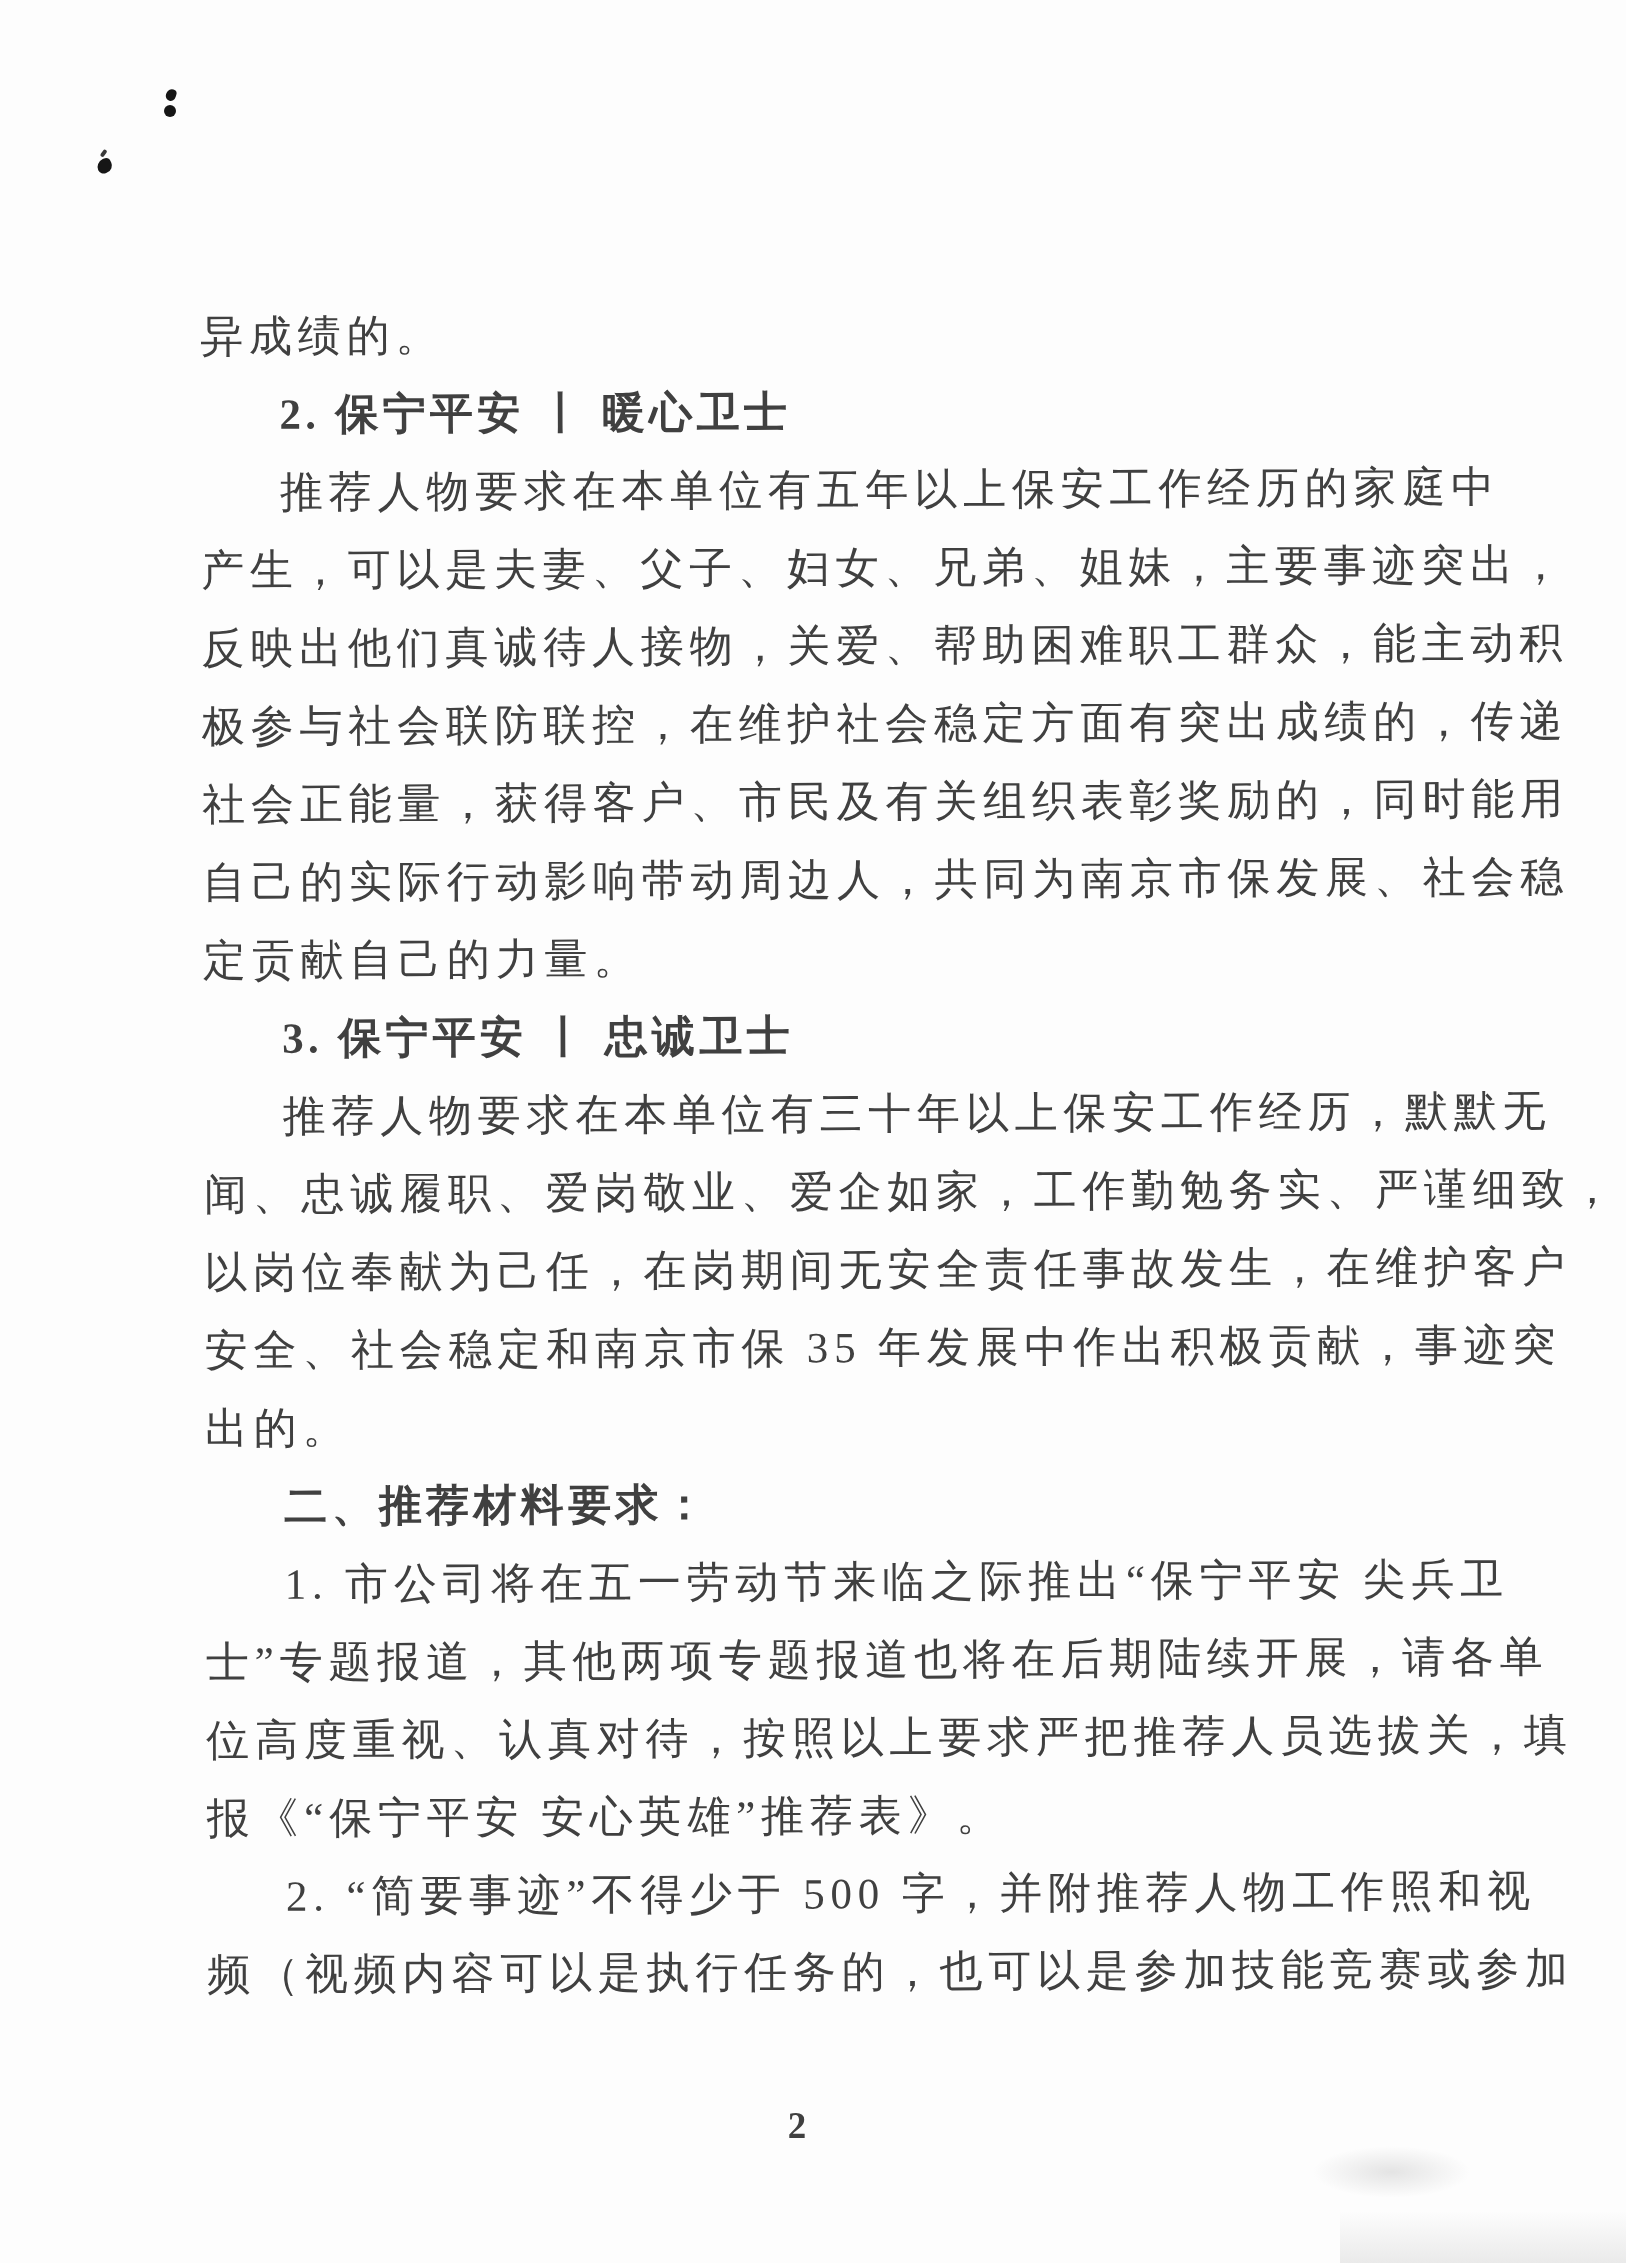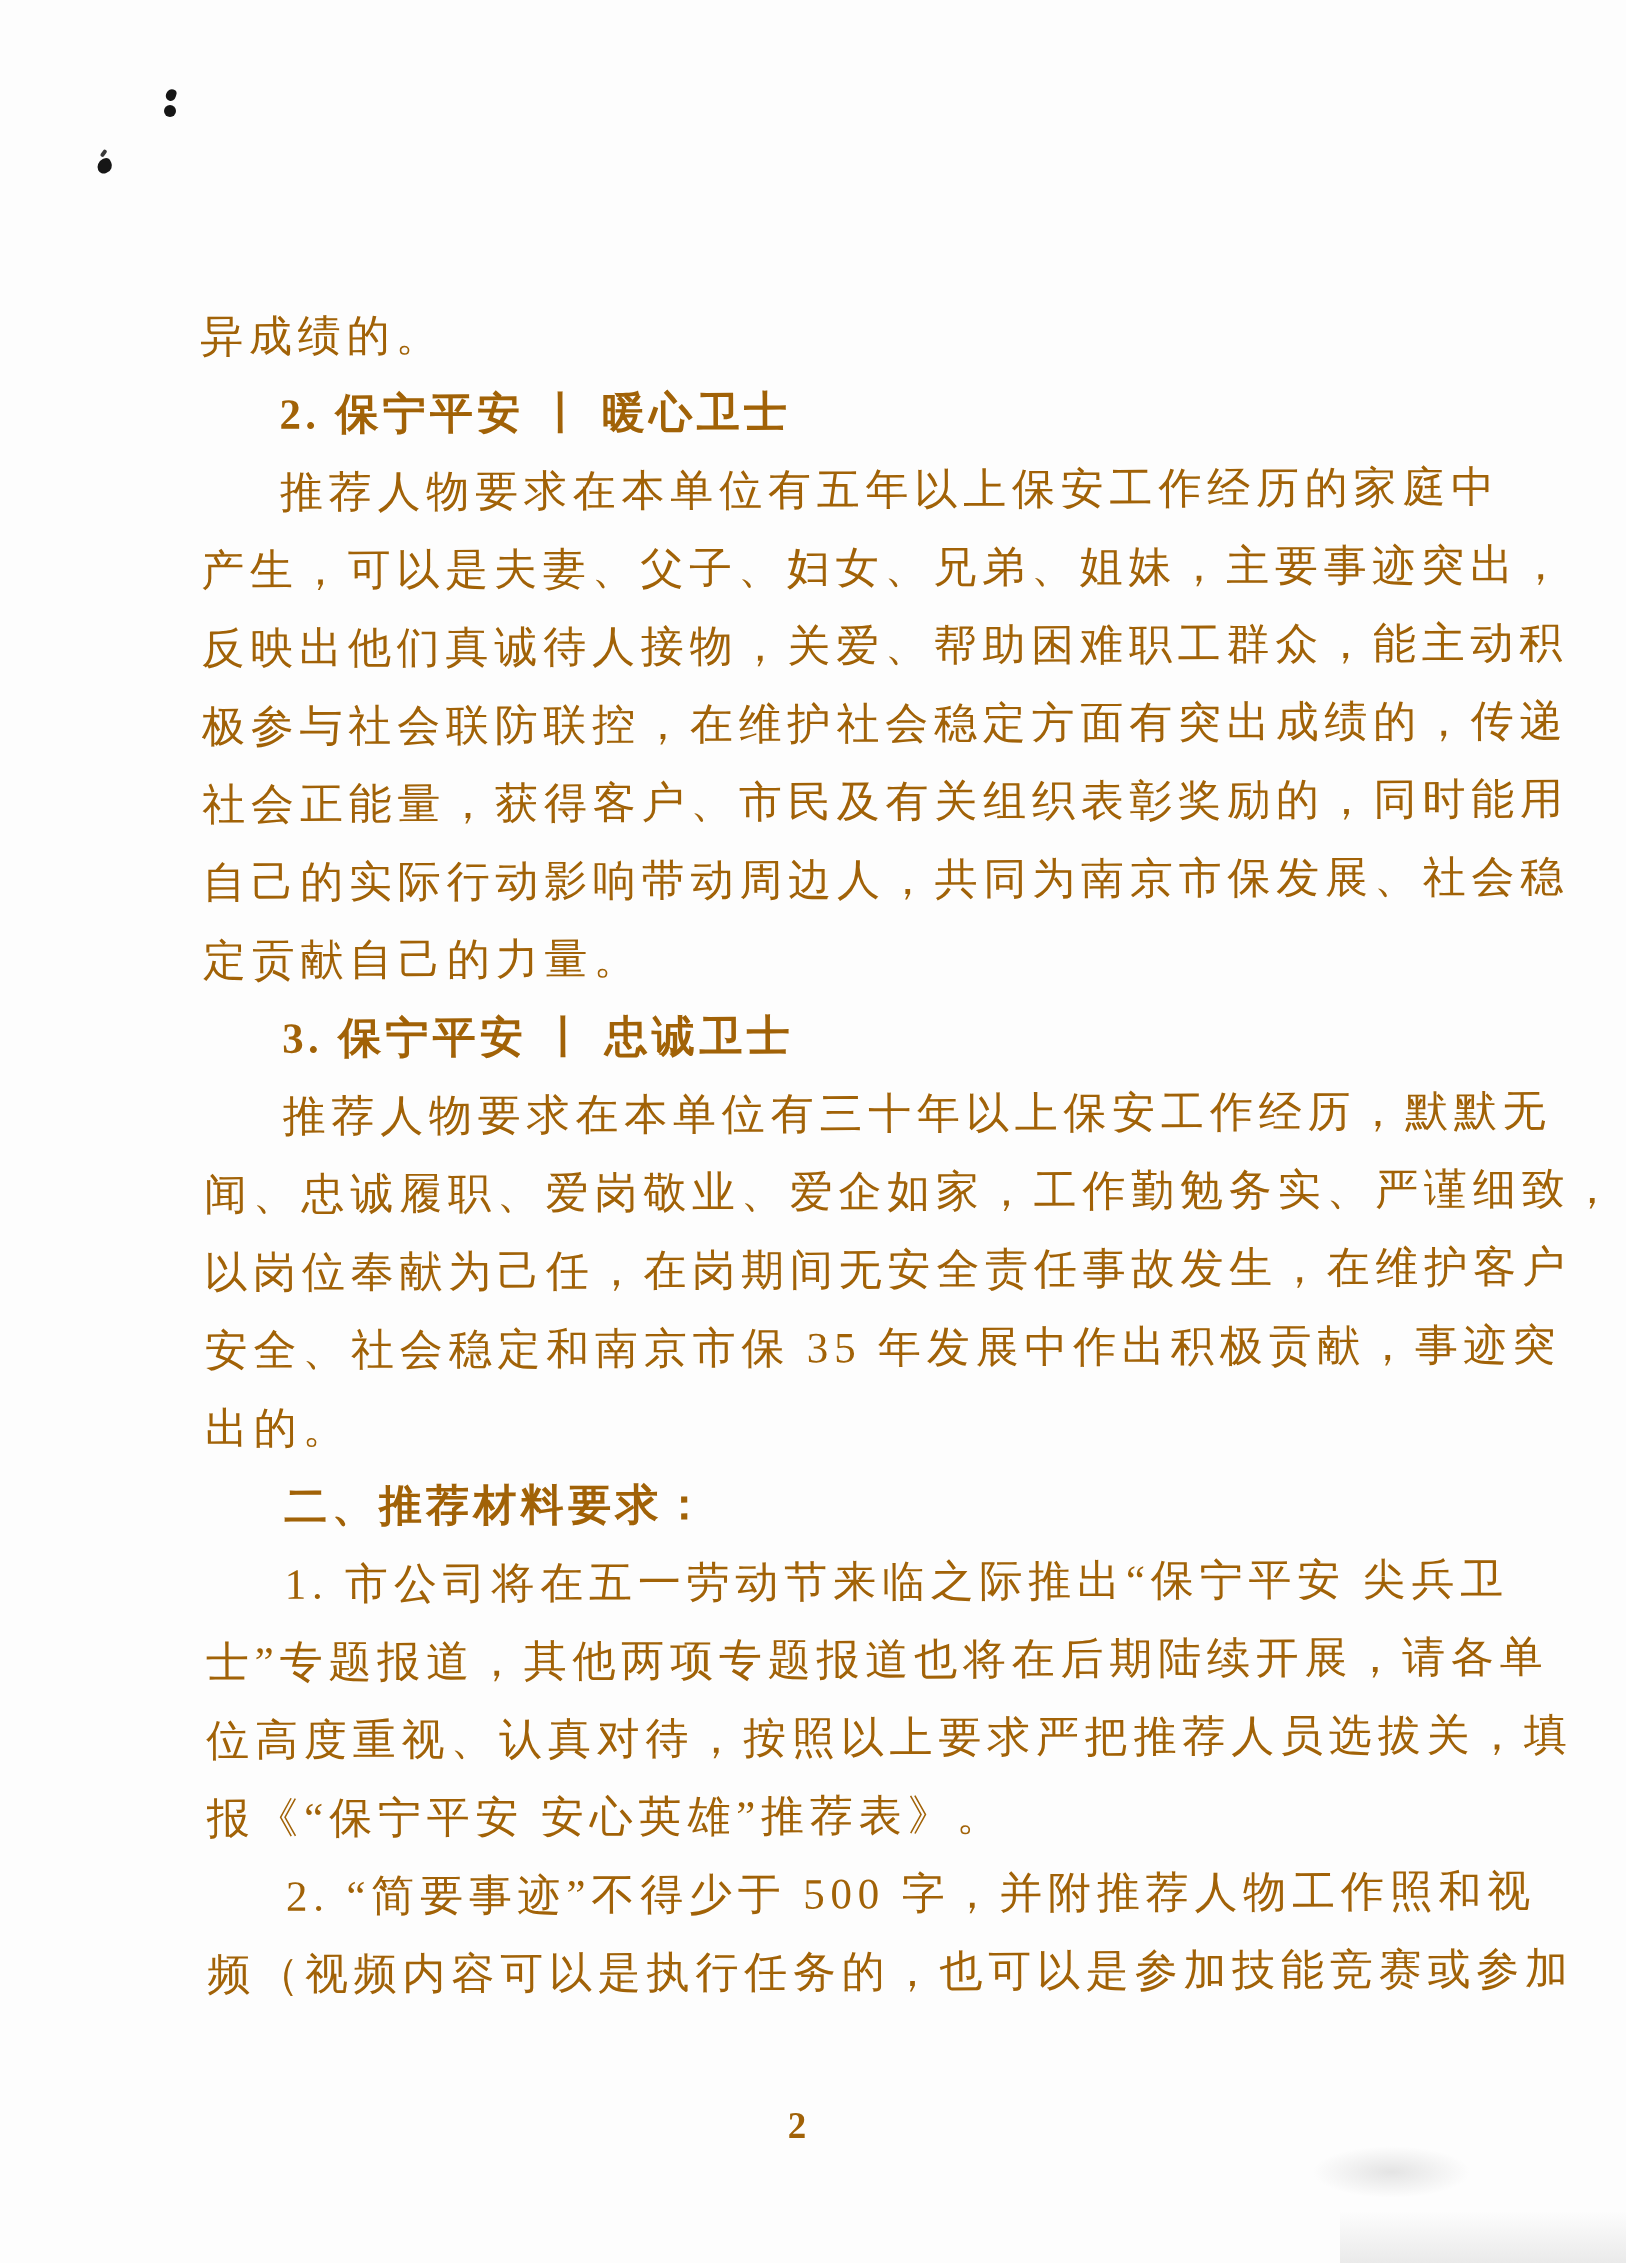--- a/index.html
+++ b/index.html
@@ -76,21 +76,21 @@
     background: radial-gradient(ellipse at center, rgba(180,180,180,0.35), rgba(180,180,180,0) 70%);
   }
   .smudge-2 {
     left: 1340px; top: 2211px; width: 287px; height: 52px;
     background: linear-gradient(to bottom, rgba(190,190,190,0) 0%, rgba(190,190,190,0.30) 100%);
   }
 </style>
 </head>
 <body>
 
-<div class="page" style="background: rgb(253, 253, 253); color: #a16207;">
+<div class="page" style="background: rgb(253, 253, 253); color: #404040;">
 
   <div class="ink-mark mark-a1"></div>
   <div class="ink-mark mark-a2"></div>
   <div class="ink-mark mark-b"></div>
 
   <div class="text-block" id="text-block">
       <div class="line body">异成绩的。</div>
       <div class="line heading indent">2. 保宁平安 丨 暖心卫士</div>
       <div class="line body indent">推荐人物要求在本单位有五年以上保安工作经历的家庭中</div>
       <div class="line body">产生，可以是夫妻、父子、妇女、兄弟、姐妹，主要事迹突出，</div>

